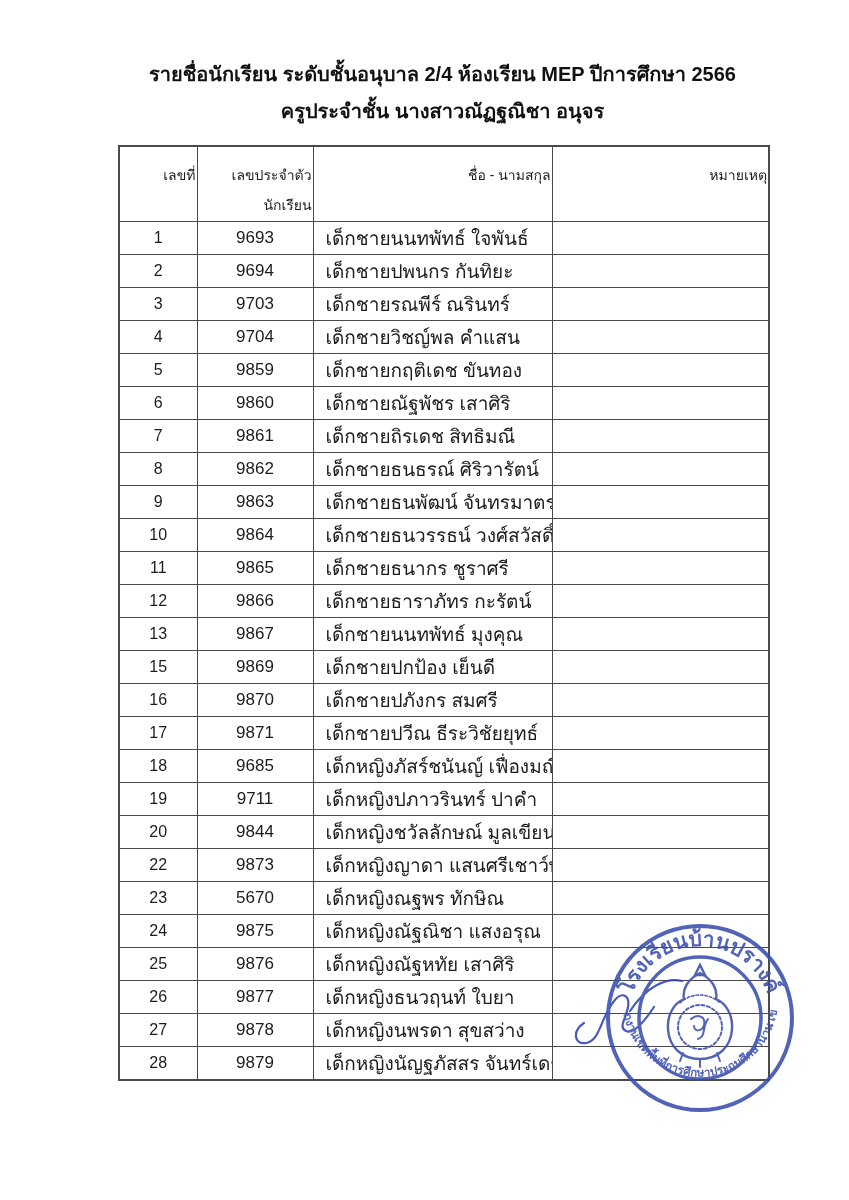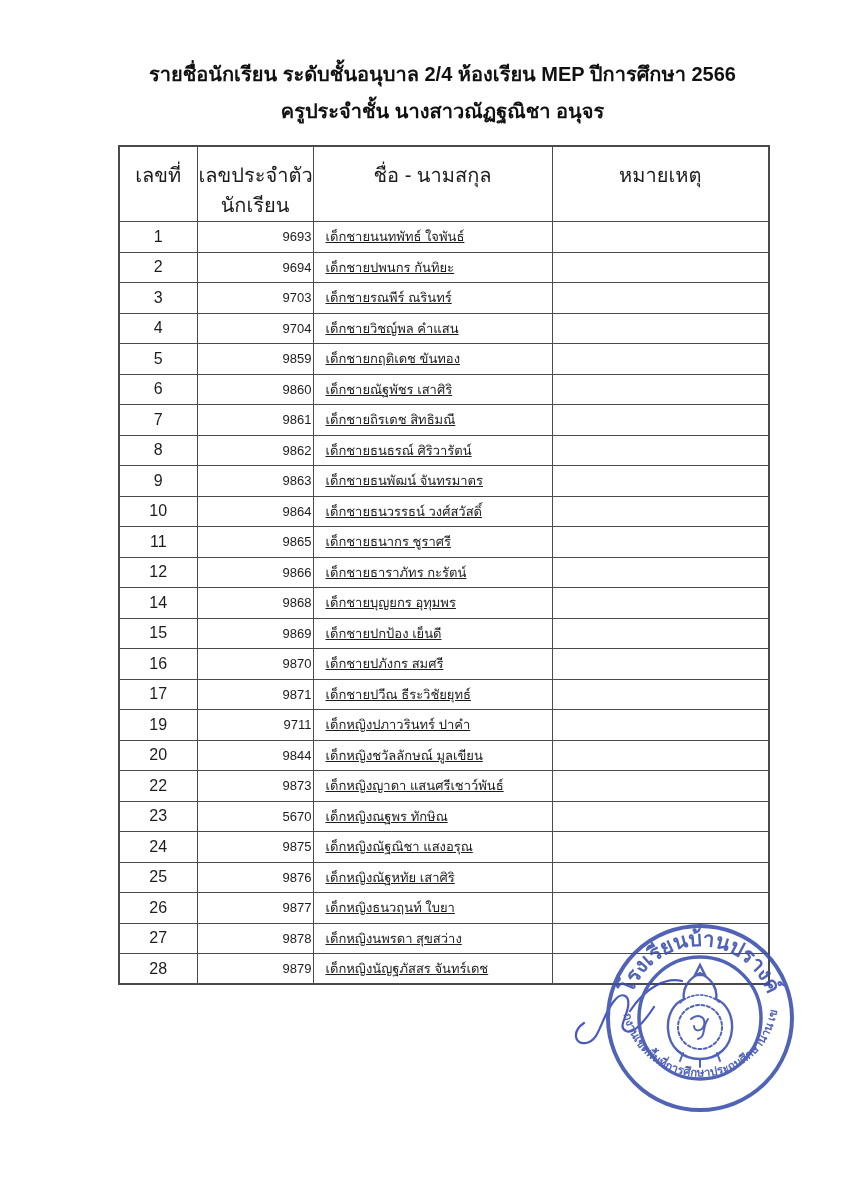--- a/index.html
+++ b/index.html
@@ -24,28 +24,28 @@
     border-collapse:collapse;
     table-layout:fixed;
   }
   table.student-table th, table.student-table td{
     border:1px solid #4a4a4a;
     font-weight:normal;
     overflow:hidden;white-space:nowrap;
   }
   table.student-table{border:2px solid #4a4a4a;}
   th.h{
-    font-weight:bold;font-size:20px;vertical-align:top;padding-top:13px;
-    text-align:center;line-height:30px;margin-left:13px;
+    font-weight:bold;font-size:14px;vertical-align:top;padding-top:13px;
+    text-align:right;line-height:30px;margin-left:13px;
   }
   tr.hrow{height:64px;}
   tr.brow{height:30.5px;}
   td.c-no{width:78px;text-align:center;font-size:16px;}
-  td.c-id{width:116px;text-align:right;font-size:13px;}
-  td.c-name{width:239px;text-align:left;padding-left:12px;font-size:13px;text-decoration:underline;}
+  td.c-id{width:116px;text-align:center;font-size:17px;}
+  td.c-name{width:239px;text-align:left;padding-left:12px;font-size:19px;}
   td.c-remark{width:217px;}
   col.w-no{width:78px;} col.w-id{width:116px;} col.w-name{width:239px;} col.w-remark{width:217px;}
   .stamp{
     position:absolute;left:570px;top:915px;width:232px;height:205px;
     z-index:5;opacity:.88;pointer-events:none;
   }
 </style>
 </head>
 <body>
 
@@ -147,41 +147,47 @@
           <td class="c-name">เด็กชายธนากร  ชูราศรี</td>
           <td class="c-remark"></td>
         </tr>
         <tr class="brow">
           <td class="c-no">12</td>
           <td class="c-id">9866</td>
           <td class="c-name">เด็กชายธาราภัทร   กะรัตน์</td>
           <td class="c-remark"></td>
         </tr>
         <tr class="brow">
-          <td class="c-no">14</td>
-          <td class="c-id">9868</td>
-          <td class="c-name">เด็กชายบุญยกร  อุทุมพร</td>
+          <td class="c-no">13</td>
+          <td class="c-id">9867</td>
+          <td class="c-name">เด็กชายนนทพัทธ์  มุงคุณ</td>
           <td class="c-remark"></td>
         </tr>
         <tr class="brow">
           <td class="c-no">15</td>
           <td class="c-id">9869</td>
           <td class="c-name">เด็กชายปกป้อง  เย็นดี</td>
           <td class="c-remark"></td>
         </tr>
         <tr class="brow">
           <td class="c-no">16</td>
           <td class="c-id">9870</td>
           <td class="c-name">เด็กชายปภังกร  สมศรี</td>
           <td class="c-remark"></td>
         </tr>
         <tr class="brow">
           <td class="c-no">17</td>
           <td class="c-id">9871</td>
           <td class="c-name">เด็กชายปวีณ  ธีระวิชัยยุทธ์</td>
+          <td class="c-remark"></td>
+        </tr>
+        <tr class="brow">
+          <td class="c-no">18</td>
+          <td class="c-id">9685</td>
+          <td class="c-name">เด็กหญิงภัสร์ชนันญ์  เฟื่องมณี</td>
           <td class="c-remark"></td>
         </tr>
         <tr class="brow">
           <td class="c-no">19</td>
           <td class="c-id">9711</td>
           <td class="c-name">เด็กหญิงปภาวรินทร์  ปาคำ</td>
           <td class="c-remark"></td>
         </tr>
         <tr class="brow">
           <td class="c-no">20</td>

